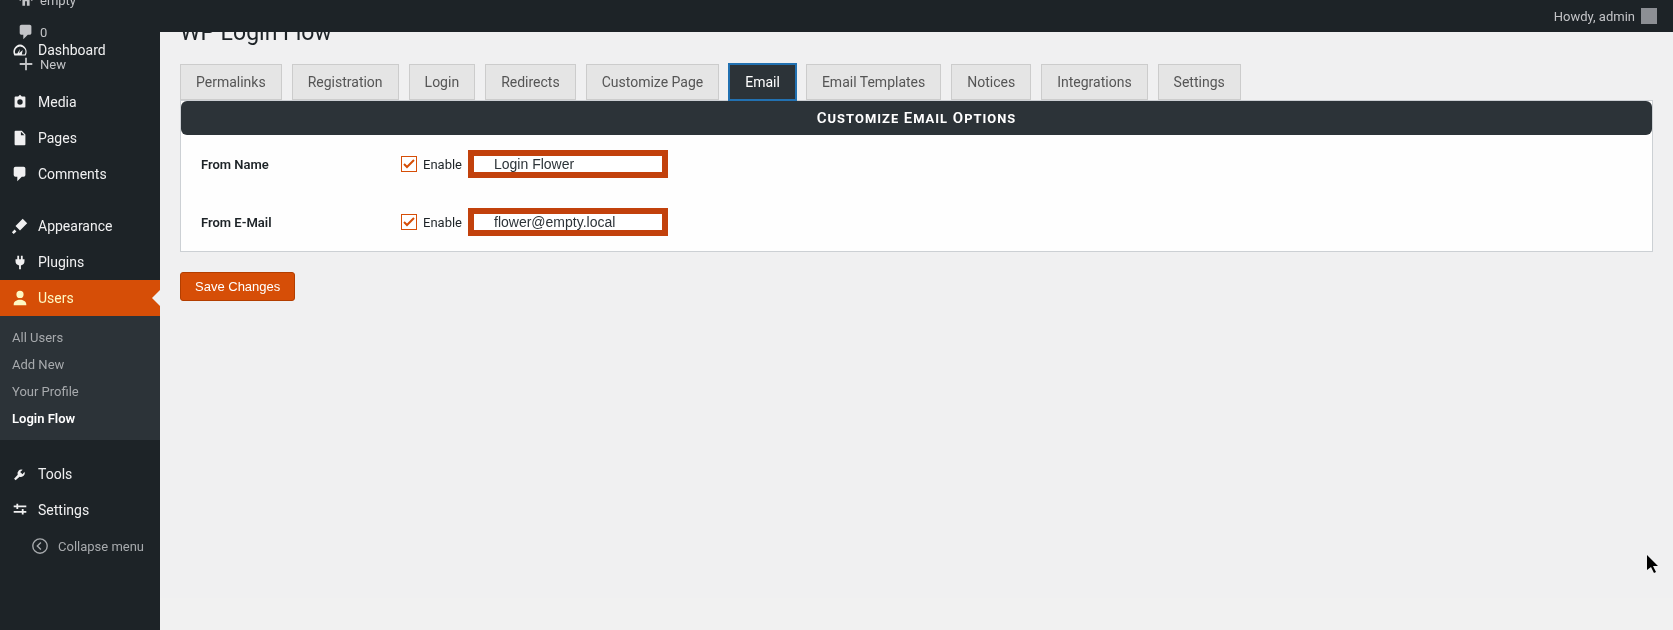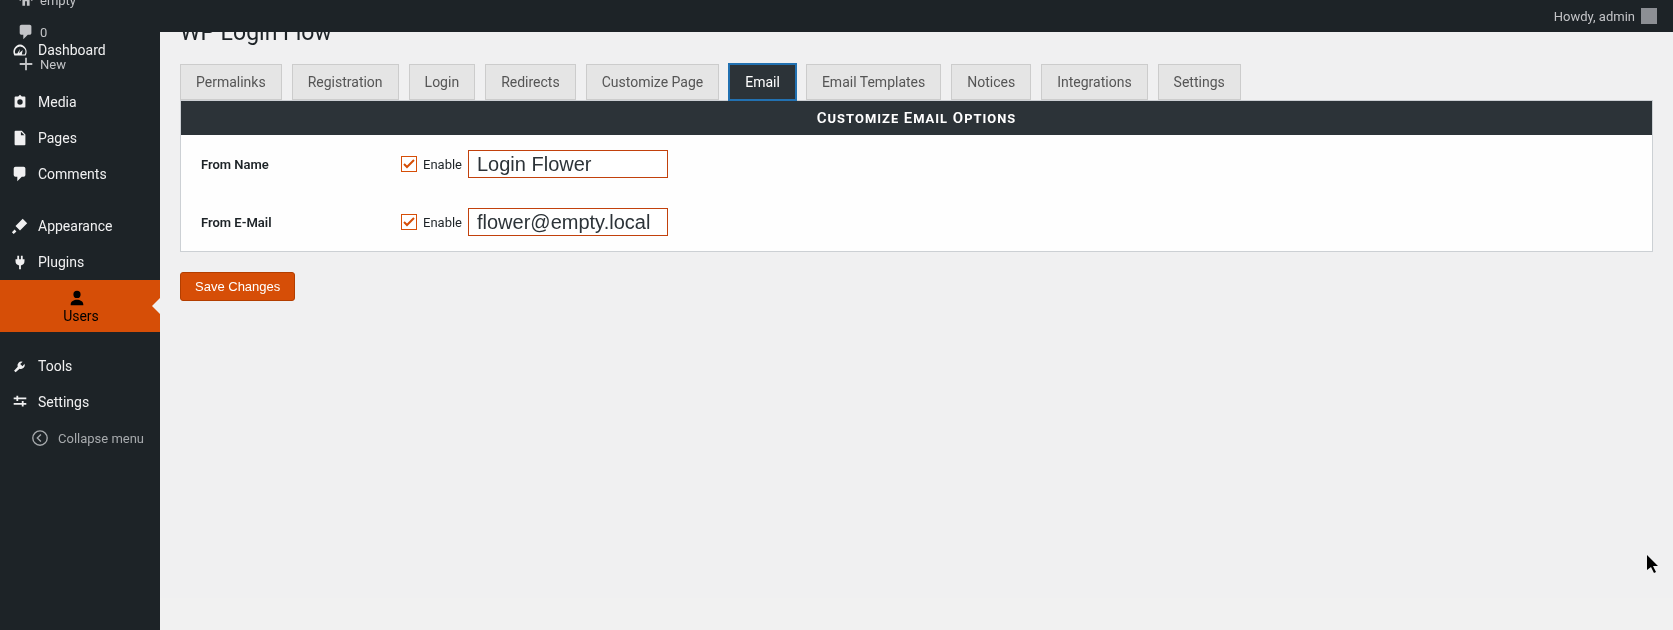--- a/index.html
+++ b/index.html
@@ -46,21 +46,21 @@
       z-index: 50;
     }
     .menu-item {
       display: flex;
       align-items: center;
       padding: 8px 8px 8px 10px;
       cursor: pointer;
       color: #f0f0f1;
       position: relative;
     }
-    .menu-item.current { background: #d64e07; color: #000000; flex-direction: column; }
+    .menu-item.current { background: #d64e07; color: #fef9c3; }
     .menu-item.current::after {
       content: "";
       position: absolute;
       right: 0;
       top: 50%;
       transform: translateY(-50%);
       border: 8px solid transparent;
       border-right-color: #f1f1f1;
     }
     .menu-icon { width: 20px; height: 20px; display: inline-flex; align-items: center; justify-content: center; margin-right: 8px; }
@@ -120,42 +120,43 @@
     }
     .panel-header {
       background: #2c3338;
       color: #fff;
       font-size: 15px;
       font-weight: 600;
       letter-spacing: 1px;
       text-align: center;
       padding: 8px;
       font-variant: small-caps;
+      border-radius: 6px;
     }
     .form-table { width: 100%; border-collapse: collapse; }
     .form-table th, .form-table td { text-align: left; padding: 15px 10px 15px 20px; vertical-align: middle; }
     .form-table th { width: 200px; font-weight: 600; color: #1d2327; }
     .form-row-controls { display: flex; align-items: center; gap: 6px; }
     .checkbox {
       width: 16px; height: 16px;
       border: 1px solid #d64e07;
       background: #fff;
       display: inline-flex;
       align-items: center;
       justify-content: center;
       cursor: pointer;
     }
     .checkbox.checked svg { display: block; }
     .checkbox svg { display: none; }
     .enable-label { font-size: 13px; color: #1d2327; cursor: pointer; }
     .text-input {
-      padding: 4px 8px;
-      border: 1px solid #c2410c;
+      padding: 4px 20px;
+      border: 6px solid #c2410c;
       background: #fff;
-      font-size: 20px;
+      font-size: 14px;
       color: #2c3338;
       width: 200px;
       height: 28px;
     }
     
     .save-btn {
       margin-top: 20px;
       background: #d64e07;
       border: 1px solid #b33e00;
       color: #fff;
@@ -269,20 +270,26 @@
         </span>
         <span>Plugins</span>
       </div>
       <div class="menu-item current">
         <span class="menu-icon">
           <svg width="18" height="18" viewBox="0 0 20 20" fill="currentColor">
             <path d="M10 10a4 4 0 1 0 0-8 4 4 0 0 0 0 8zm0 2c-3.33 0-7 1.67-7 5v1h14v-1c0-3.33-3.67-5-7-5z"></path>
           </svg>
         </span>
         <span>Users</span>
+      </div>
+      <div class="submenu">
+        <div class="submenu-item">All Users</div>
+        <div class="submenu-item">Add New</div>
+        <div class="submenu-item">Your Profile</div>
+        <div class="submenu-item current">Login Flow</div>
       </div>
       <div style="height: 16px;"></div>
       <div class="menu-item">
         <span class="menu-icon">
           <svg width="18" height="18" viewBox="0 0 20 20" fill="currentColor">
             <path d="M16.68 9.77a5 5 0 0 1-6.45 6.45L5 21l-2-2 4.78-5.23a5 5 0 0 1 6.45-6.45L11 10l3 3 2.68-3.23z" transform="scale(0.85) translate(1 -1)"></path>
           </svg>
         </span>
         <span>Tools</span>
       </div>

